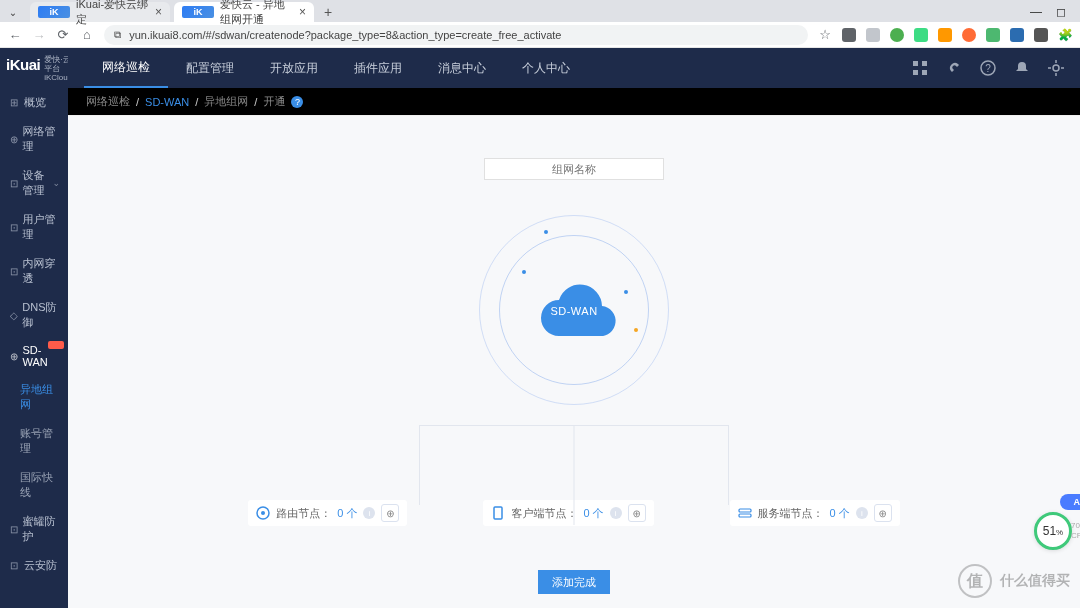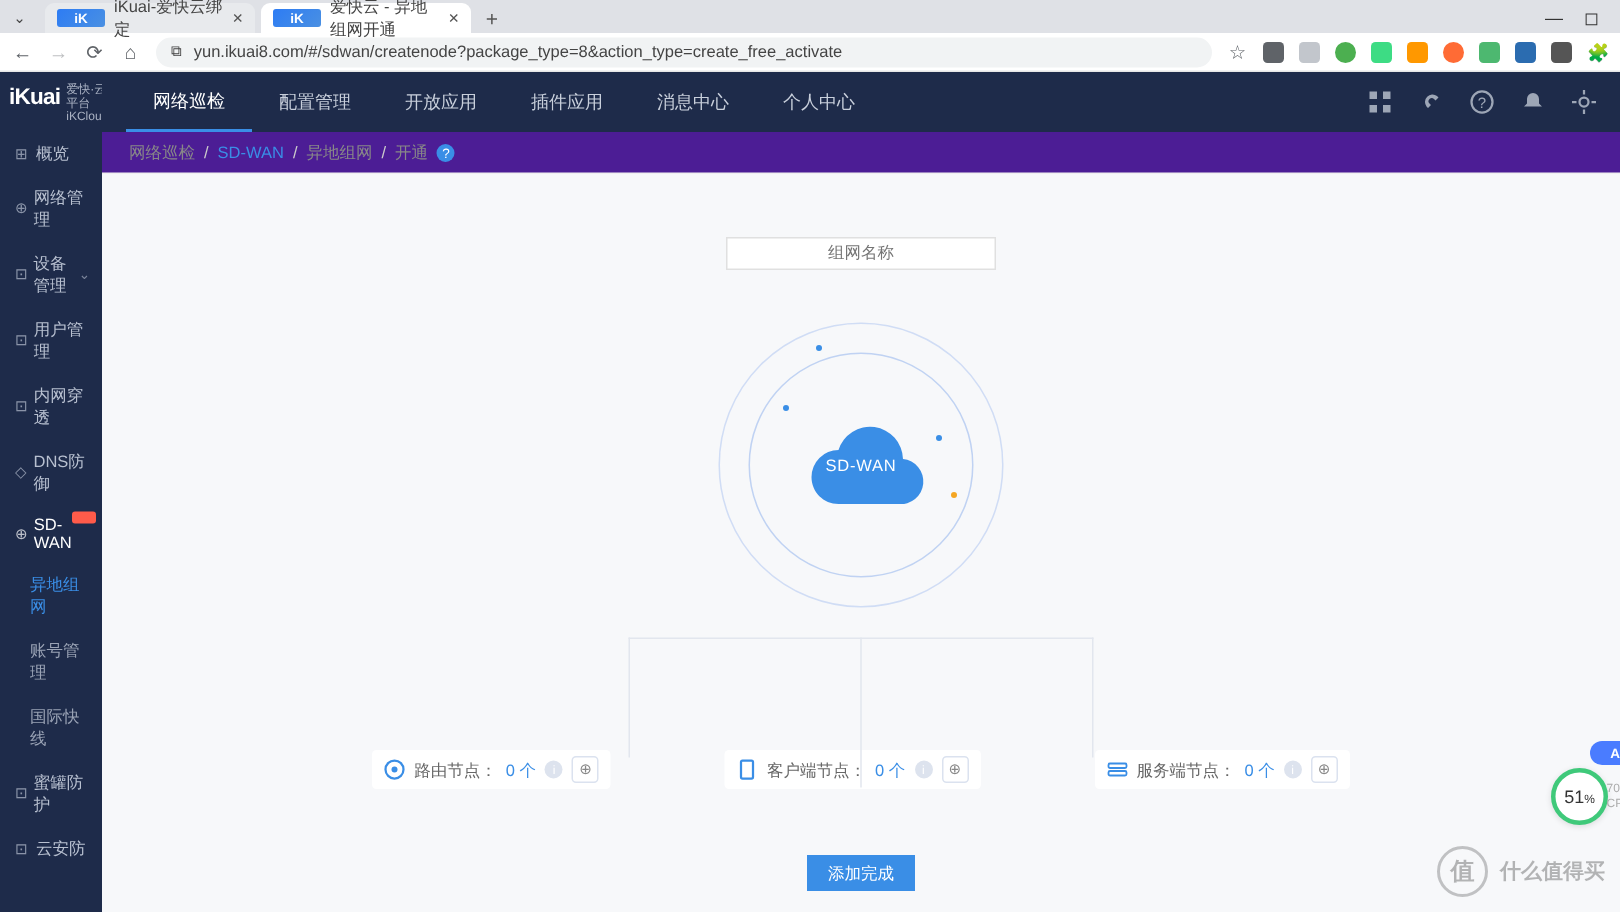--- a/index.html
+++ b/index.html
@@ -34,21 +34,21 @@
     .menu { list-style: none; display: flex; flex-direction: column; }
     .menu li { padding: 7px 8px 7px 10px; cursor: pointer; display: flex; align-items: center; gap: 4px; position: relative; }
     .menu li .micon { font-size: 10px; width: 10px; opacity: 0.7; }
     .menu li.sub { padding-left: 20px; font-size: 11px; color: #9aa3b5; }
     .menu li.sub.active { color: #3a8ee6; }
     .menu li.main-active { color: #fff; }
     .badge-hot { position: absolute; right: 4px; top: 4px; background: #ff5b4a; width: 16px; height: 8px; border-radius: 2px; }
     .arrow-dn { margin-left: auto; font-size: 9px; opacity: 0.6; }
 
     
-    .main { flex: 1; display: flex; flex-direction: column; background: #4c1d95; }
+    .main { flex: 1; display: flex; flex-direction: column; background: #000000; }
     .topnav { height: 40px; background: #1e2b4a; display: flex; align-items: center; padding: 0 16px; gap: 0; color: #c8cfdb; font-size: 12px; }
     .topnav .navitem { padding: 0 18px; height: 100%; display: flex; align-items: center; cursor: pointer; }
     .topnav .navitem.active { color: #fff; border-bottom: 2px solid #3a8ee6; }
     .topnav .right-icons { margin-left: auto; display: flex; gap: 18px; align-items: center; }
     .topnav .ricon { width: 16px; height: 16px; opacity: 0.75; cursor: pointer; }
 
     .breadcrumb { height: 28px; display: flex; align-items: center; padding: 0 18px; font-size: 11px; color: #888; gap: 6px; border-bottom: 1px solid #f0f0f0; }
     .breadcrumb .bc-link { color: #3a8ee6; cursor: pointer; }
     .breadcrumb .sep { color: #ccc; }
     .bc-info { width: 12px; height: 12px; border-radius: 50%; background: #3a8ee6; color: #fff; font-size: 9px; display: flex; align-items: center; justify-content: center; }

